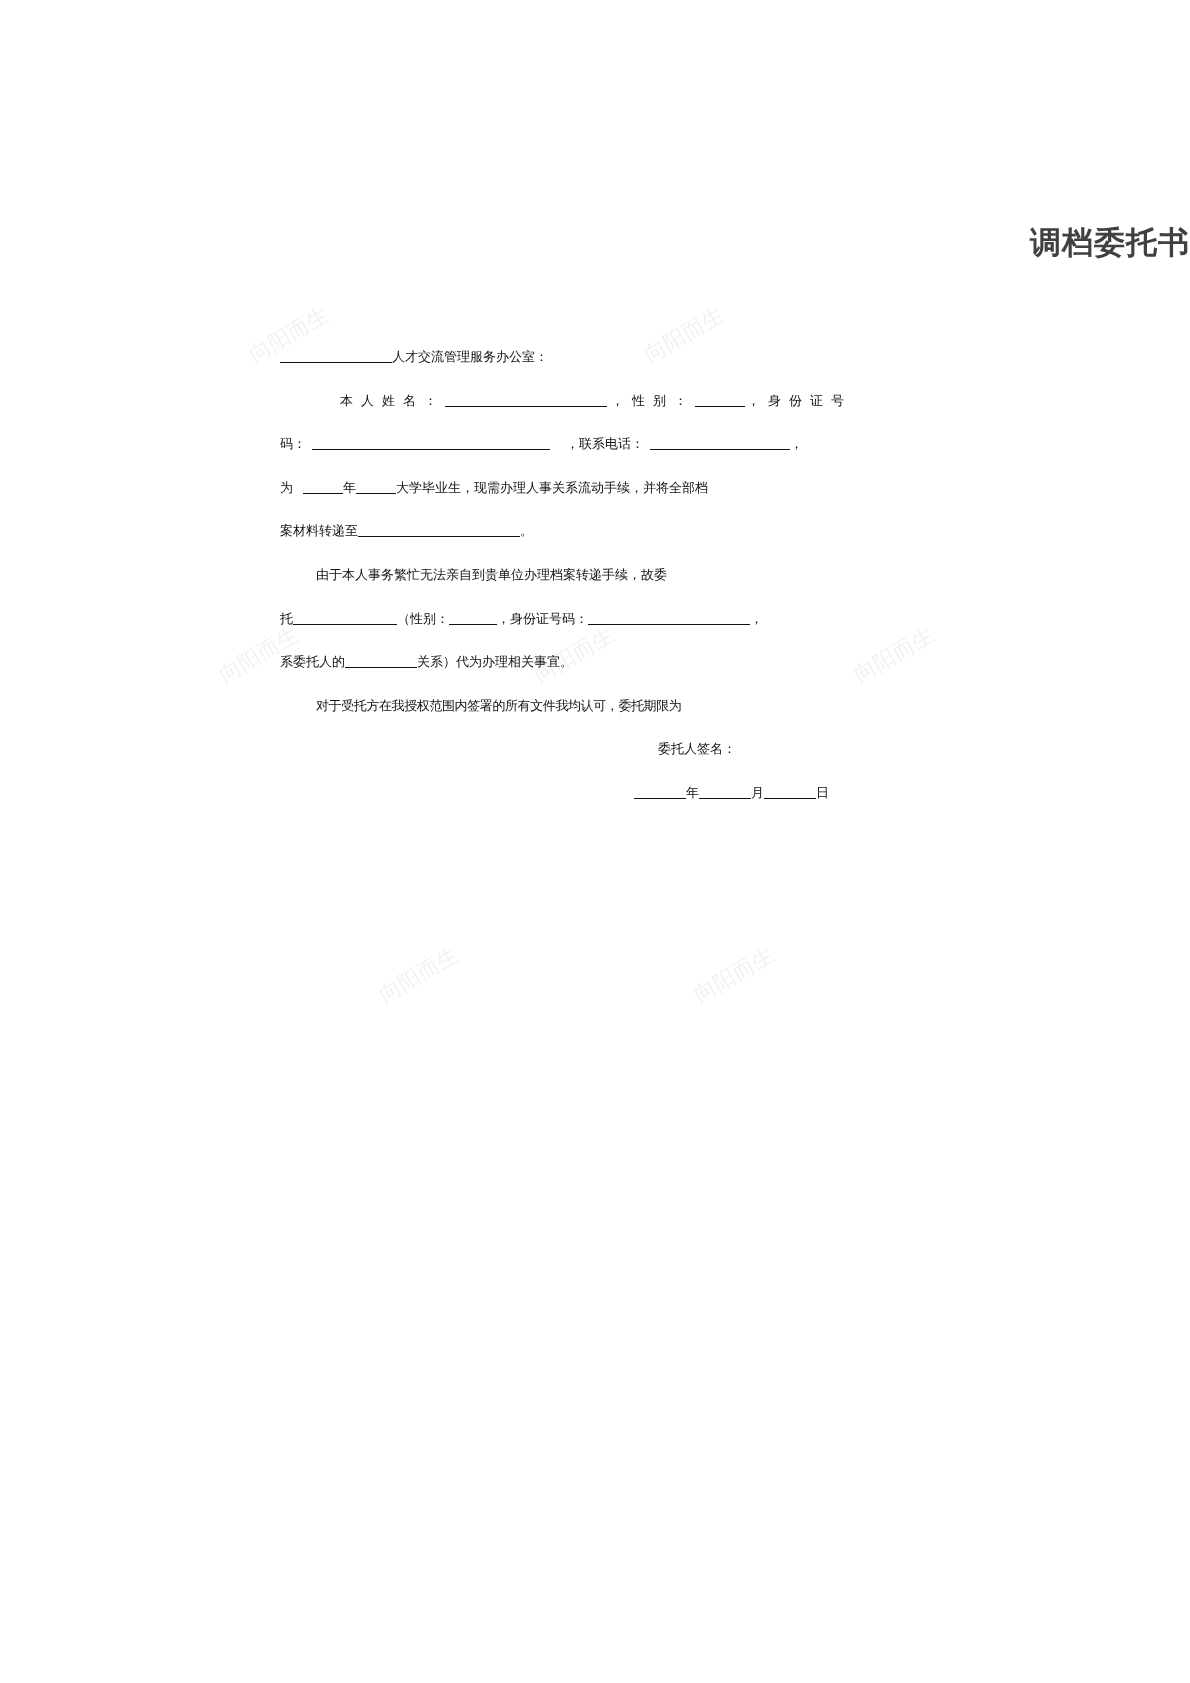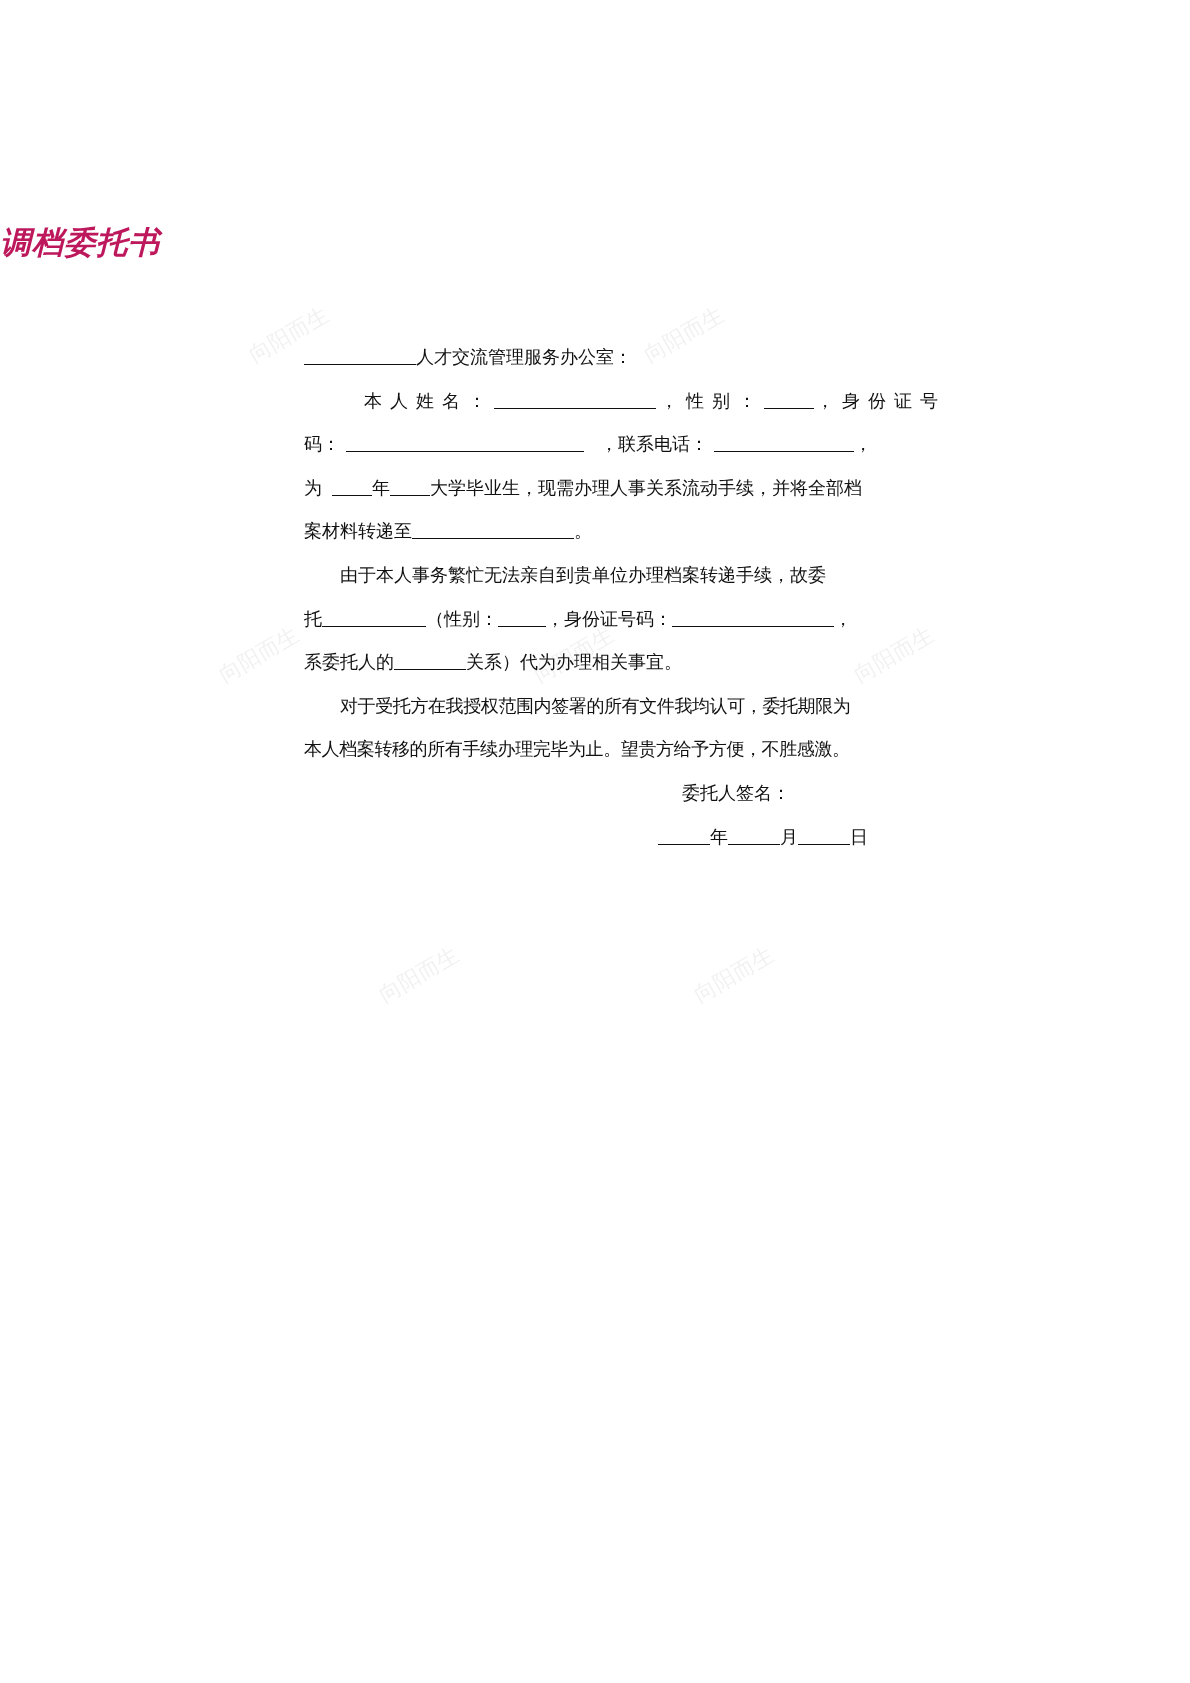--- a/index.html
+++ b/index.html
@@ -4,27 +4,26 @@
   <style>
     html, body { margin: 0; padding: 0; background: #ffffff; }
     body {
       width: 1190px; height: 1683px; position: relative; overflow: hidden;
       font-family: "DejaVu Sans", "Liberation Sans", sans-serif;
       color: #111111;
     }
     .page { position: absolute; left: 0; top: 0; width: 1190px; height: 1683px; background: #ffffff; }
     .title {
       position: absolute; left: 0; width: 1190px; top: 222px;
-      text-align: left; font-size: 31px; font-weight: bold; letter-spacing: 1px;
-      color: #be185d;
-      font-style: italic;
+      text-align: right; font-size: 31px; font-weight: bold; letter-spacing: 1px;
+      color: #404040;
     }
     .body {
-      position: absolute; left: 304px; width: 600px; top: 335px;
-      font-size: 18px; line-height: 43.6px;
+      position: absolute; left: 280px; width: 600px; top: 335px;
+      font-size: 13px; line-height: 43.6px;
     }
     .line { height: 43.6px; white-space: nowrap; position: relative; }
     .indent { padding-left: 36px; }
     .blank {
       display: inline-block; border-bottom: 1.5px solid #111; height: 18px;
       vertical-align: -2px;
     }
     .sp { letter-spacing: 8px; margin-left: 32px; }
     .watermark {
       position: absolute; font-size: 22px; color: rgba(0,0,0,0.06);
@@ -71,23 +70,20 @@
     <div class="line">
       <span>托</span><span class="blank" style="width:104px;"></span><span>（性别：</span><span class="blank" style="width:48px;"></span><span>，身份证号码：</span><span class="blank" style="width:162px;"></span><span>，</span>
     </div>
     <div class="line">
       <span>系委托人的</span><span class="blank" style="width:72px;"></span><span>关系）代为办理相关事宜。</span>
     </div>
 
     <div class="line indent">
       <span style="letter-spacing:-0.4px;">对于受托方在我授权范围内签署的所有文件我均认可，委托期限为</span>
     </div>
-    <div class="line">
-      <span style="letter-spacing:-0.4px;">本人档案转移的所有手续办理完毕为止。望贵方给予方便，不胜感激。</span>
-    </div>
 
 
     <div class="line">
       <span style="position:absolute; left:378px;">委托人签名：</span>
     </div>
 
     <div class="line">
       <span style="position:absolute; left:354px;">
         <span class="blank" style="width:52px;"></span><span>年</span><span class="blank" style="width:52px;"></span><span>月</span><span class="blank" style="width:52px;"></span><span>日</span>
       </span>

